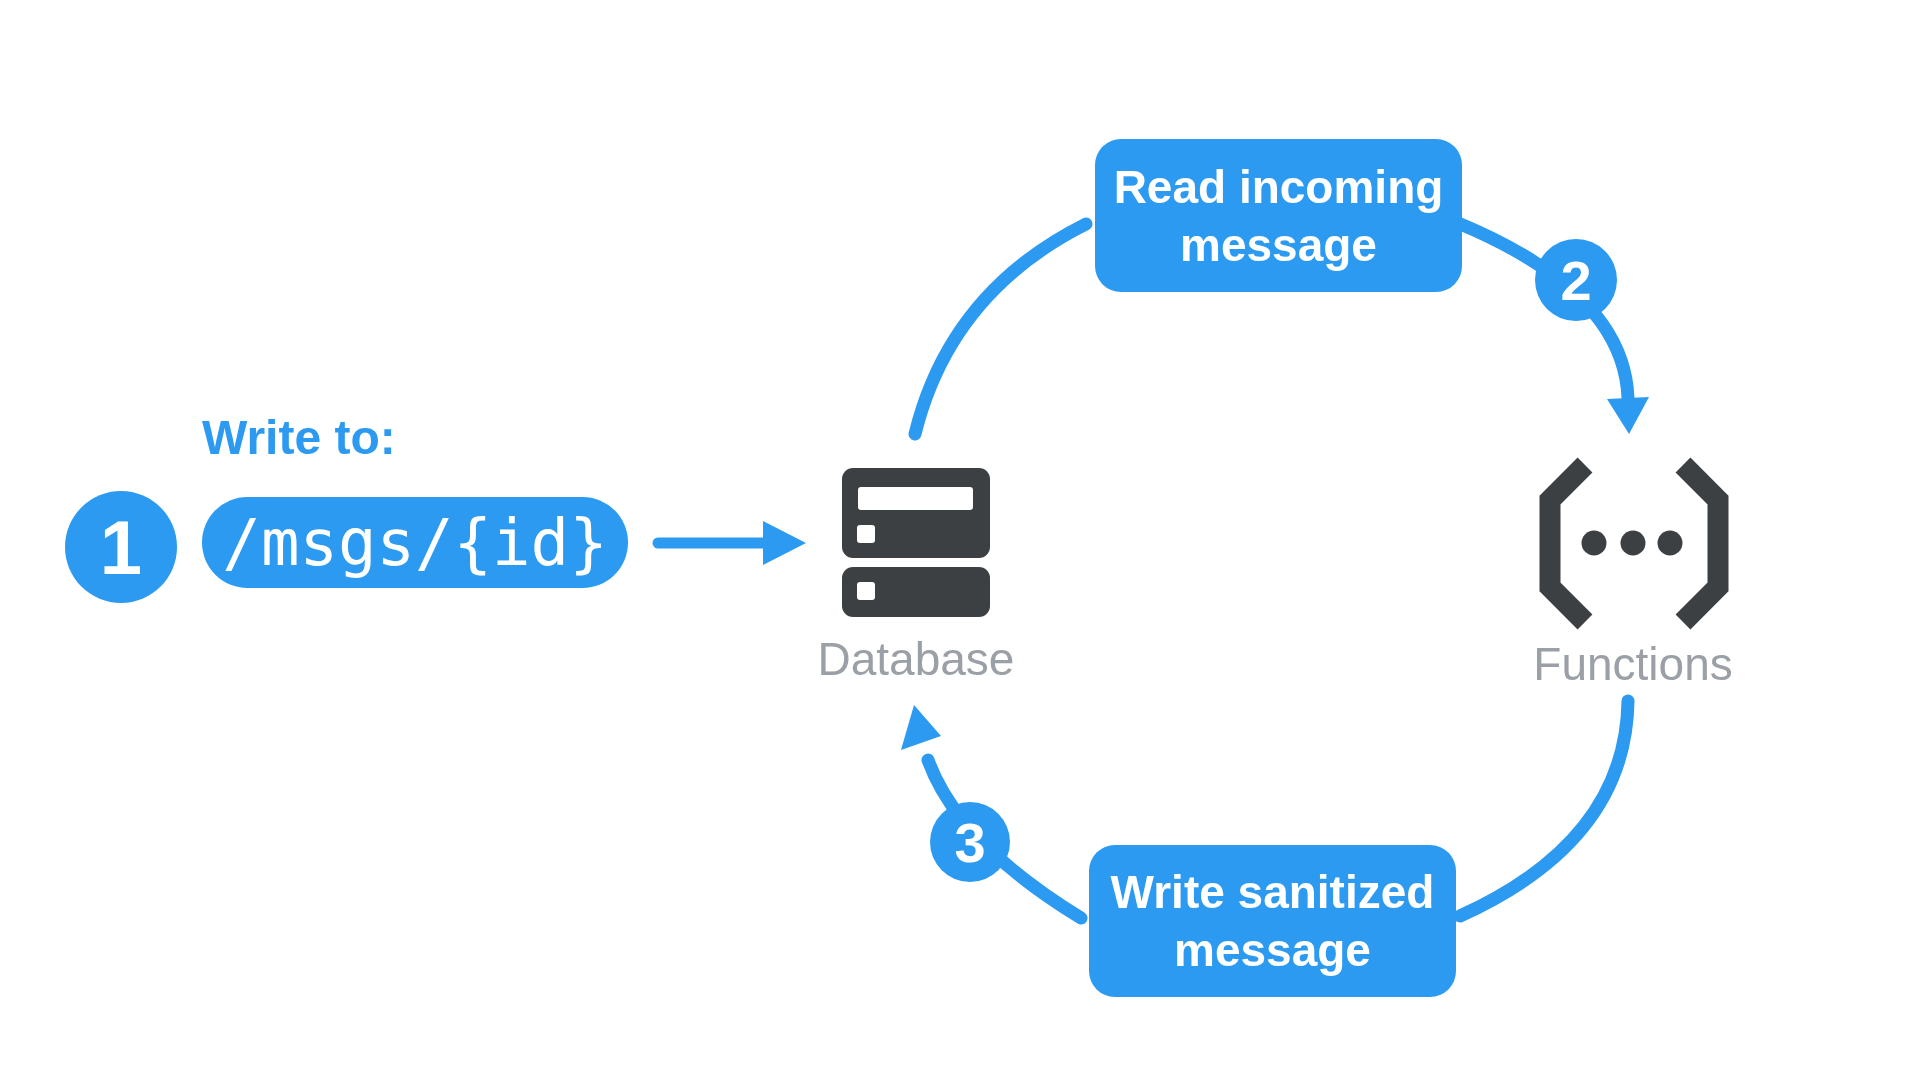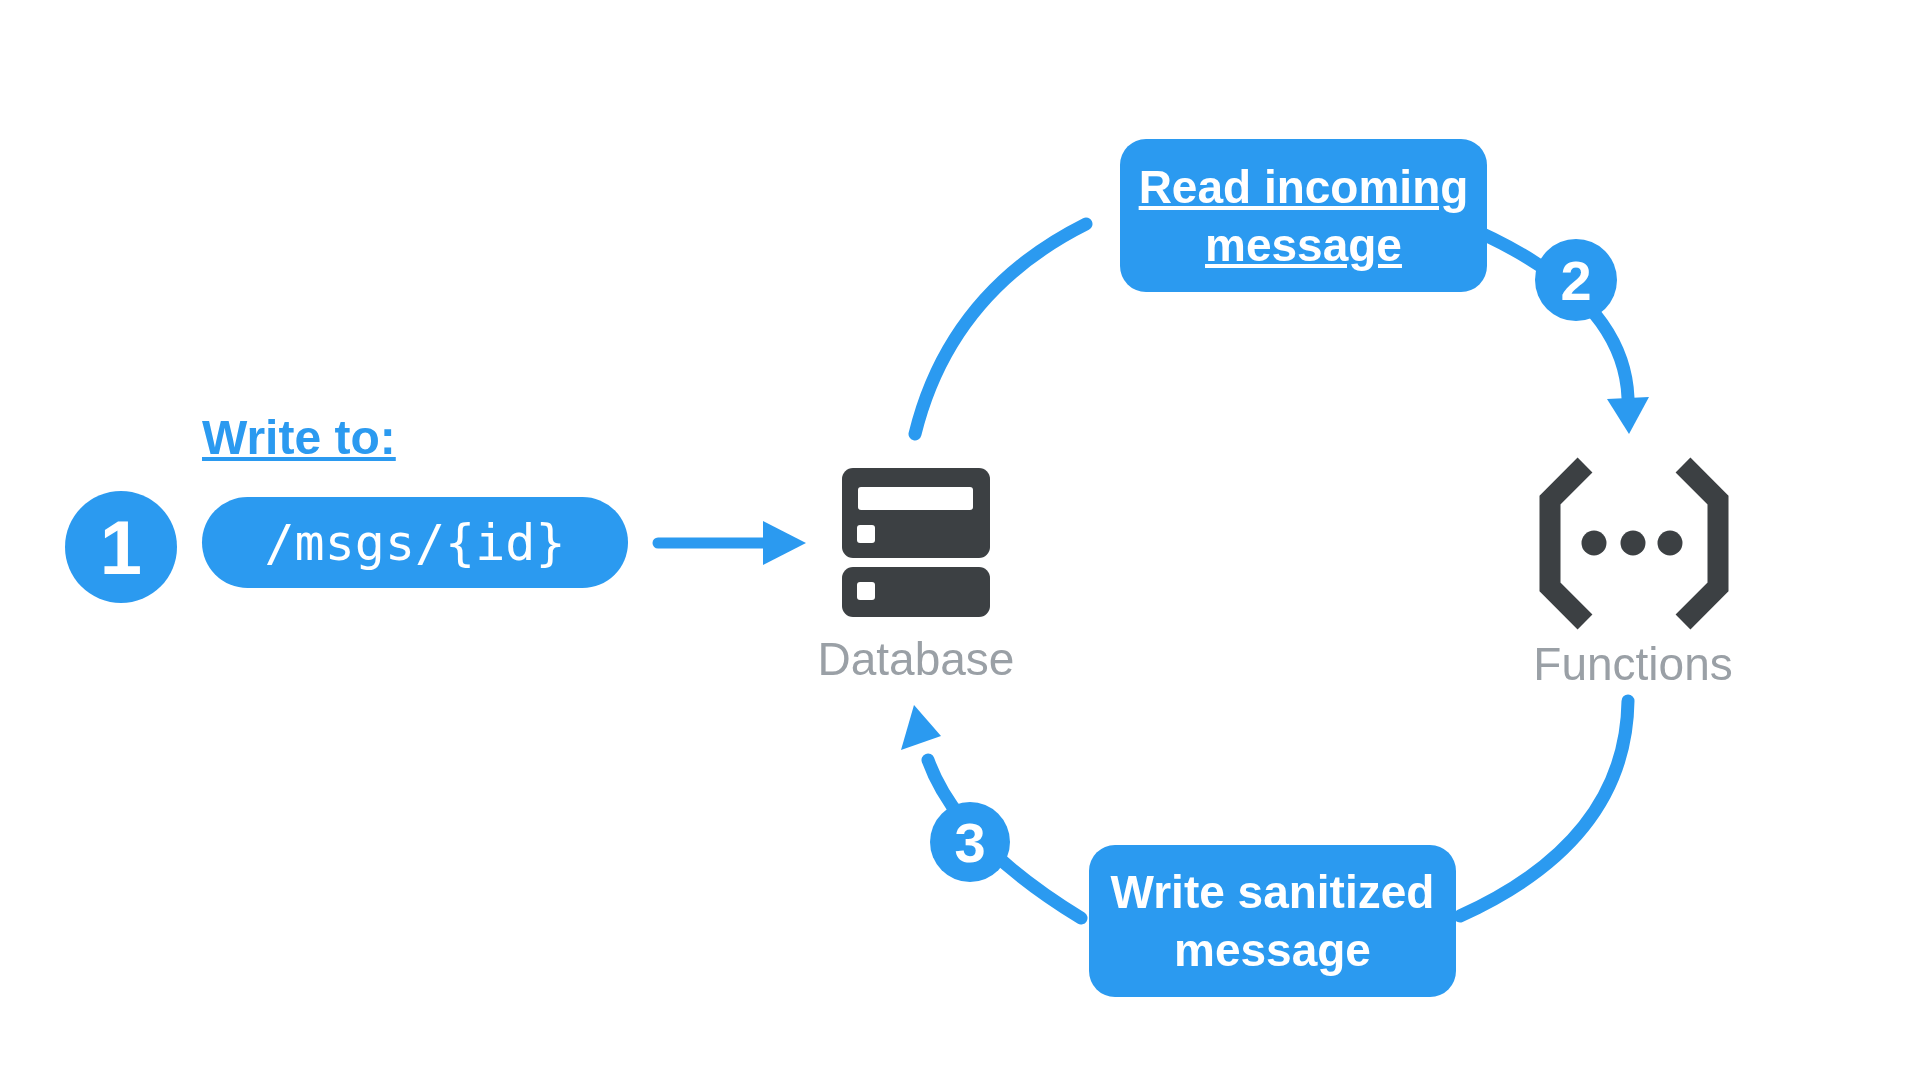--- a/index.html
+++ b/index.html
@@ -28,45 +28,45 @@
     font-weight:bold;
     display:flex;align-items:center;justify-content:center;
   }
   #badge-1{left:65px;top:491px;width:112px;height:112px;font-size:76px;}
   #badge-2{left:1535px;top:239px;width:82px;height:82px;font-size:56px;}
   #badge-3{left:930px;top:802px;width:80px;height:80px;font-size:56px;}
 
   #write-to-heading{
     position:absolute;left:202px;top:410px;
     color:var(--accent);
-    font-size:48px;font-weight:bold;text-decoration:underline;
+    font-size:48px;font-weight:bold;
   }
   #path-pill{
     position:absolute;left:202px;top:497px;
     width:426px;height:91px;
     background:var(--accent);
     border-radius:46px;
     display:flex;align-items:center;justify-content:center;
   }
   #path-pill code{
     font-family:"DejaVu Sans Mono",monospace;
-    font-size:50px;color:var(--on-accent);
+    font-size:64px;color:var(--on-accent);
   }
 
   .flow-box{
     position:absolute;
     width:367px;
     background:var(--accent);
     border-radius:26px;
     color:var(--on-accent);
     font-size:46px;font-weight:bold;line-height:58px;
     display:flex;flex-direction:column;align-items:center;justify-content:center;
     text-align:center;
   }
-  #read-box{left:1120px;top:139px;height:153px;text-decoration:underline;}
+  #read-box{left:1095px;top:139px;height:153px;}
   #write-box{left:1089px;top:845px;height:152px;text-align:center;}
 
   .node-label{
     position:absolute;
     color:var(--label-gray);
     font-size:46px;
     transform:translateX(-50%);
     white-space:nowrap;
   }
   #database-label{left:916px;top:632px;}

